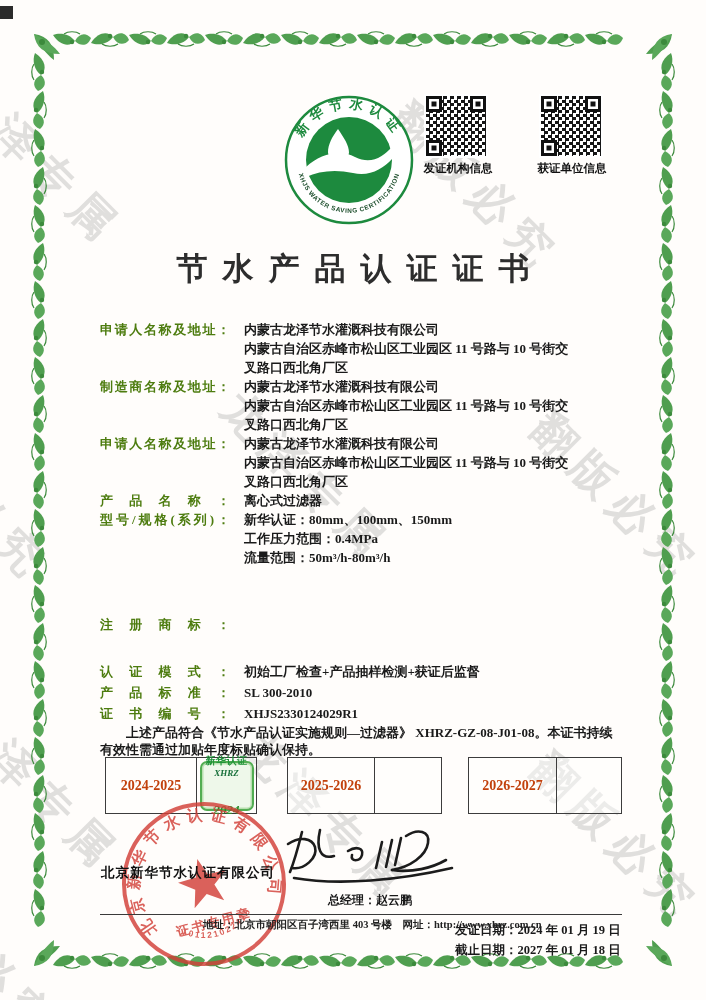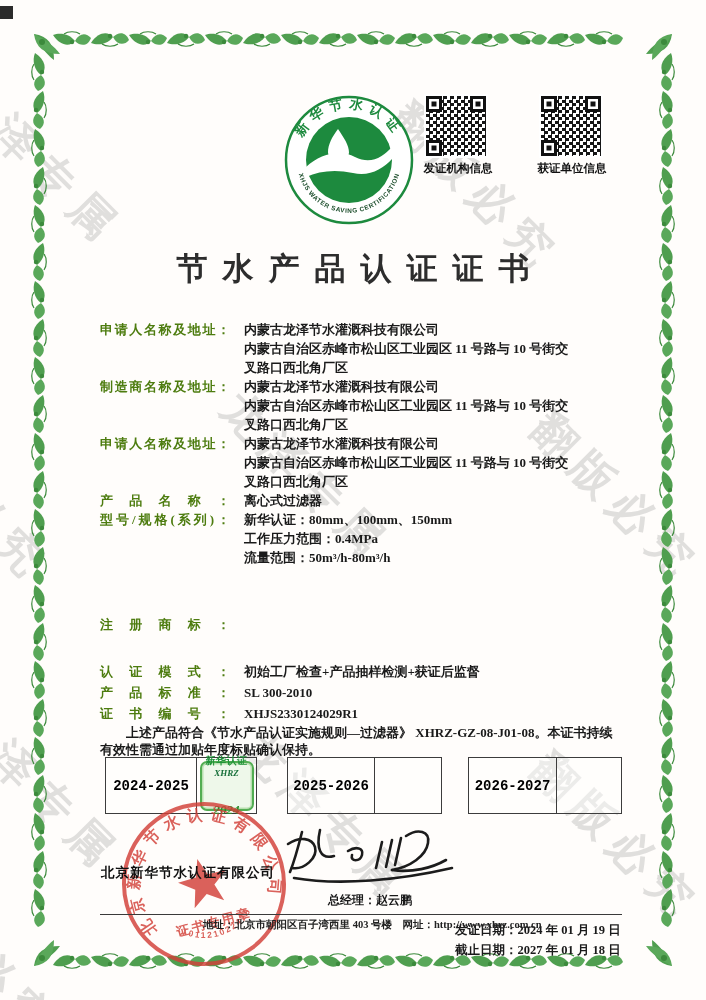--- a/index.html
+++ b/index.html
@@ -46,21 +46,21 @@
   .field-value{margin-left:14px;line-height:19px;color:#1a1a1a;}
   .gap-lg{margin-top:48px;} .gap-md{margin-top:27px;}
   .group .field-label,.group .field-value{line-height:21px;}
   .statement{
     position:absolute;left:100px;top:724px;width:516px;font-size:13px;font-weight:bold;
     line-height:17px;text-indent:2em;color:#1a1a1a;
   }
   
   .year-box{position:absolute;top:757px;height:55px;border:1px solid #3c3c3c;display:flex;background:rgba(255,255,255,.4);}
   .yb-left{display:flex;align-items:center;justify-content:center;border-right:1px solid #3c3c3c;
-    font-family:Liberation Mono, monospace;font-size:14px;font-weight:bold;color:#000000;}
+    font-family:Liberation Serif, serif;font-size:14px;font-weight:bold;color:#c2410c;}
   .yb-right{flex:1;display:flex;align-items:center;justify-content:center;}
   .sticker{
     width:50px;height:46px;border:2px solid #52ad52;border-radius:7px;background:#eef8ea;
     box-shadow:inset 0 0 0 1.5px #b9e0b0;display:flex;flex-direction:column;align-items:center;justify-content:center;
   }
   .sticker .s1{font-size:10px;font-weight:bold;color:#1f9339;letter-spacing:.5px;}
   .sticker .s2{font-size:9px;font-weight:bold;font-style:italic;color:#17703a;}
   .sticker .s3{font-size:13px;font-weight:bold;font-style:italic;color:#2a8a2a;margin-top:24px;}
   
   .stamp{position:absolute;left:116px;top:796px;opacity:.82;}

